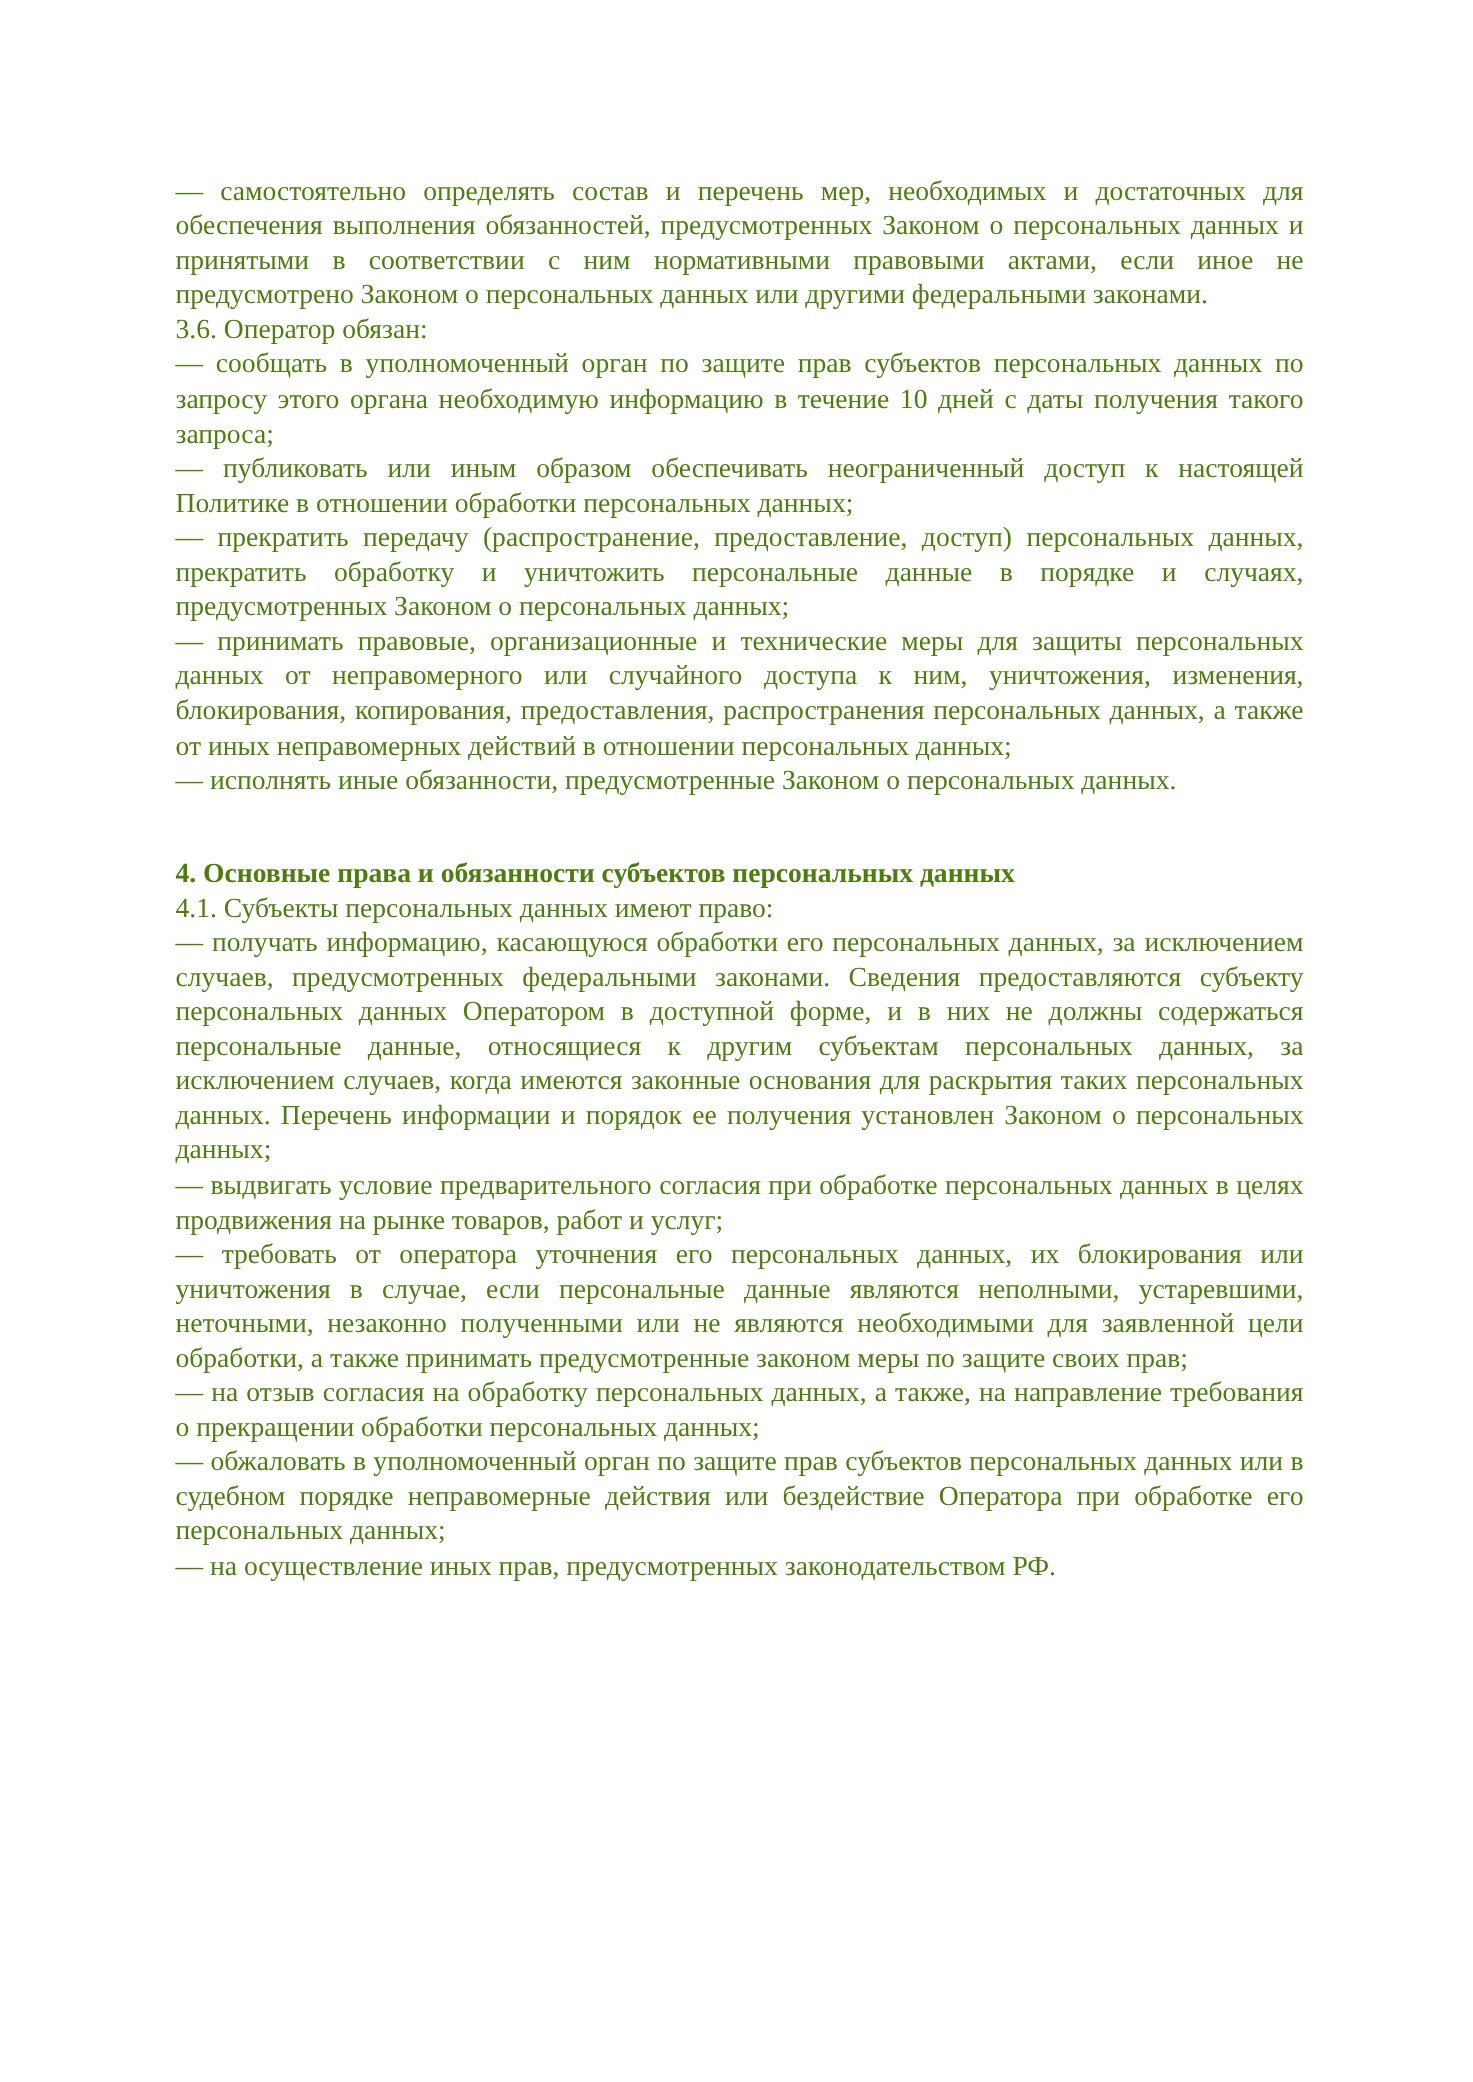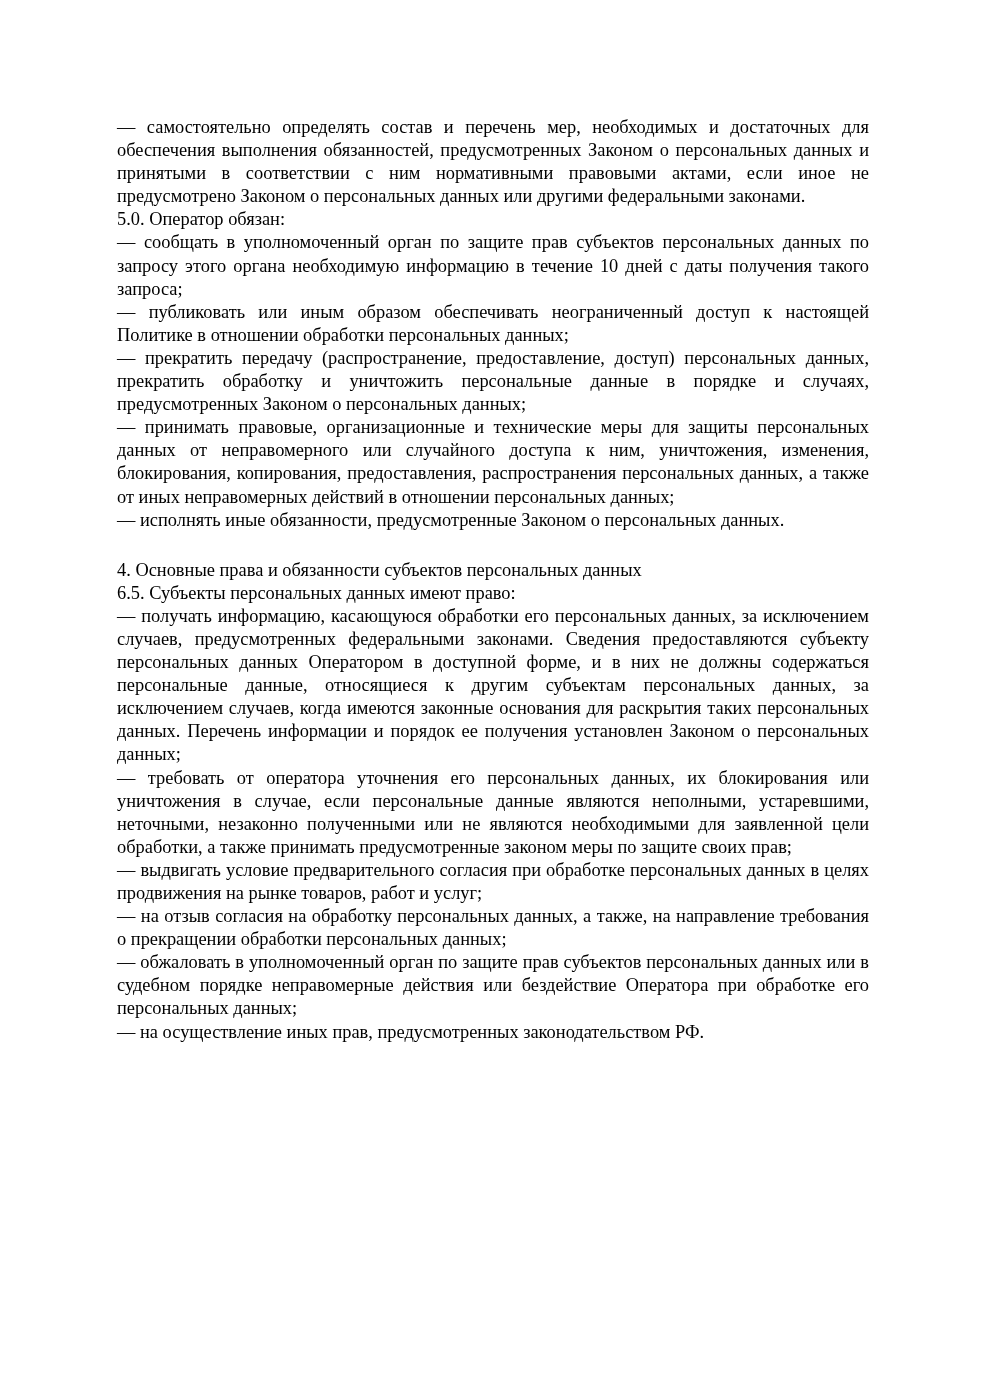--- a/index.html
+++ b/index.html
@@ -5,37 +5,37 @@
     html, body { margin: 0; padding: 0; background: #ffffff; }
     body { width: 982px; height: 1388px; position: relative; overflow: hidden; }
     .page {
       position: absolute;
       left: 117px;
       top: 116px;
       width: 752px;
       font-family: "Liberation Serif", serif;
       font-size: 18.4px;
       line-height: 23.1px;
-      color: #000000;
+      color: #4d7c0f;
     }
     .line { margin: 0; padding: 0; text-align: justify; hyphens: none; }
-    .heading { font-weight: normal; margin-top: 27px; }
+    .heading { font-weight: bold; margin-top: 39px; }
   </style>
 </head>
 <body>
 
 <div class="page">
   <p class="line">— самостоятельно определять состав и перечень мер, необходимых и достаточных для обеспечения выполнения обязанностей, предусмотренных Законом о персональных данных и принятыми в соответствии с ним нормативными правовыми актами, если иное не предусмотрено Законом о персональных данных или другими федеральными законами.</p>
-  <p class="line">5.0. Оператор обязан:</p>
+  <p class="line">3.6. Оператор обязан:</p>
   <p class="line">— сообщать в уполномоченный орган по защите прав субъектов персональных данных по запросу этого органа необходимую информацию в течение 10 дней с даты получения такого запроса;</p>
   <p class="line">— публиковать или иным образом обеспечивать неограниченный доступ к настоящей Политике в отношении обработки персональных данных;</p>
   <p class="line">— прекратить передачу (распространение, предоставление, доступ) персональных данных, прекратить обработку и уничтожить персональные данные в порядке и случаях, предусмотренных Законом о персональных данных;</p>
   <p class="line">— принимать правовые, организационные и технические меры для защиты персональных данных от неправомерного или случайного доступа к ним, уничтожения, изменения, блокирования, копирования, предоставления, распространения персональных данных, а также от иных неправомерных действий в отношении персональных данных;</p>
   <p class="line">— исполнять иные обязанности, предусмотренные Законом о персональных данных.</p>
   <p class="line heading">4. Основные права и обязанности субъектов персональных данных</p>
-  <p class="line">6.5. Субъекты персональных данных имеют право:</p>
+  <p class="line">4.1. Субъекты персональных данных имеют право:</p>
   <p class="line">— получать информацию, касающуюся обработки его персональных данных, за исключением случаев, предусмотренных федеральными законами. Сведения предоставляются субъекту персональных данных Оператором в доступной форме, и в них не должны содержаться персональные данные, относящиеся к другим субъектам персональных данных, за исключением случаев, когда имеются законные основания для раскрытия таких персональных данных. Перечень информации и порядок ее получения установлен Законом о персональных данных;</p>
+  <p class="line">— выдвигать условие предварительного согласия при обработке персональных данных в целях продвижения на рынке товаров, работ и услуг;</p>
   <p class="line">— требовать от оператора уточнения его персональных данных, их блокирования или уничтожения в случае, если персональные данные являются неполными, устаревшими, неточными, незаконно полученными или не являются необходимыми для заявленной цели обработки, а также принимать предусмотренные законом меры по защите своих прав;</p>
-  <p class="line">— выдвигать условие предварительного согласия при обработке персональных данных в целях продвижения на рынке товаров, работ и услуг;</p>
   <p class="line">— на отзыв согласия на обработку персональных данных, а также, на направление требования о прекращении обработки персональных данных;</p>
   <p class="line">— обжаловать в уполномоченный орган по защите прав субъектов персональных данных или в судебном порядке неправомерные действия или бездействие Оператора при обработке его персональных данных;</p>
   <p class="line">— на осуществление иных прав, предусмотренных законодательством РФ.</p>
 </div>
 
 </body></html>

